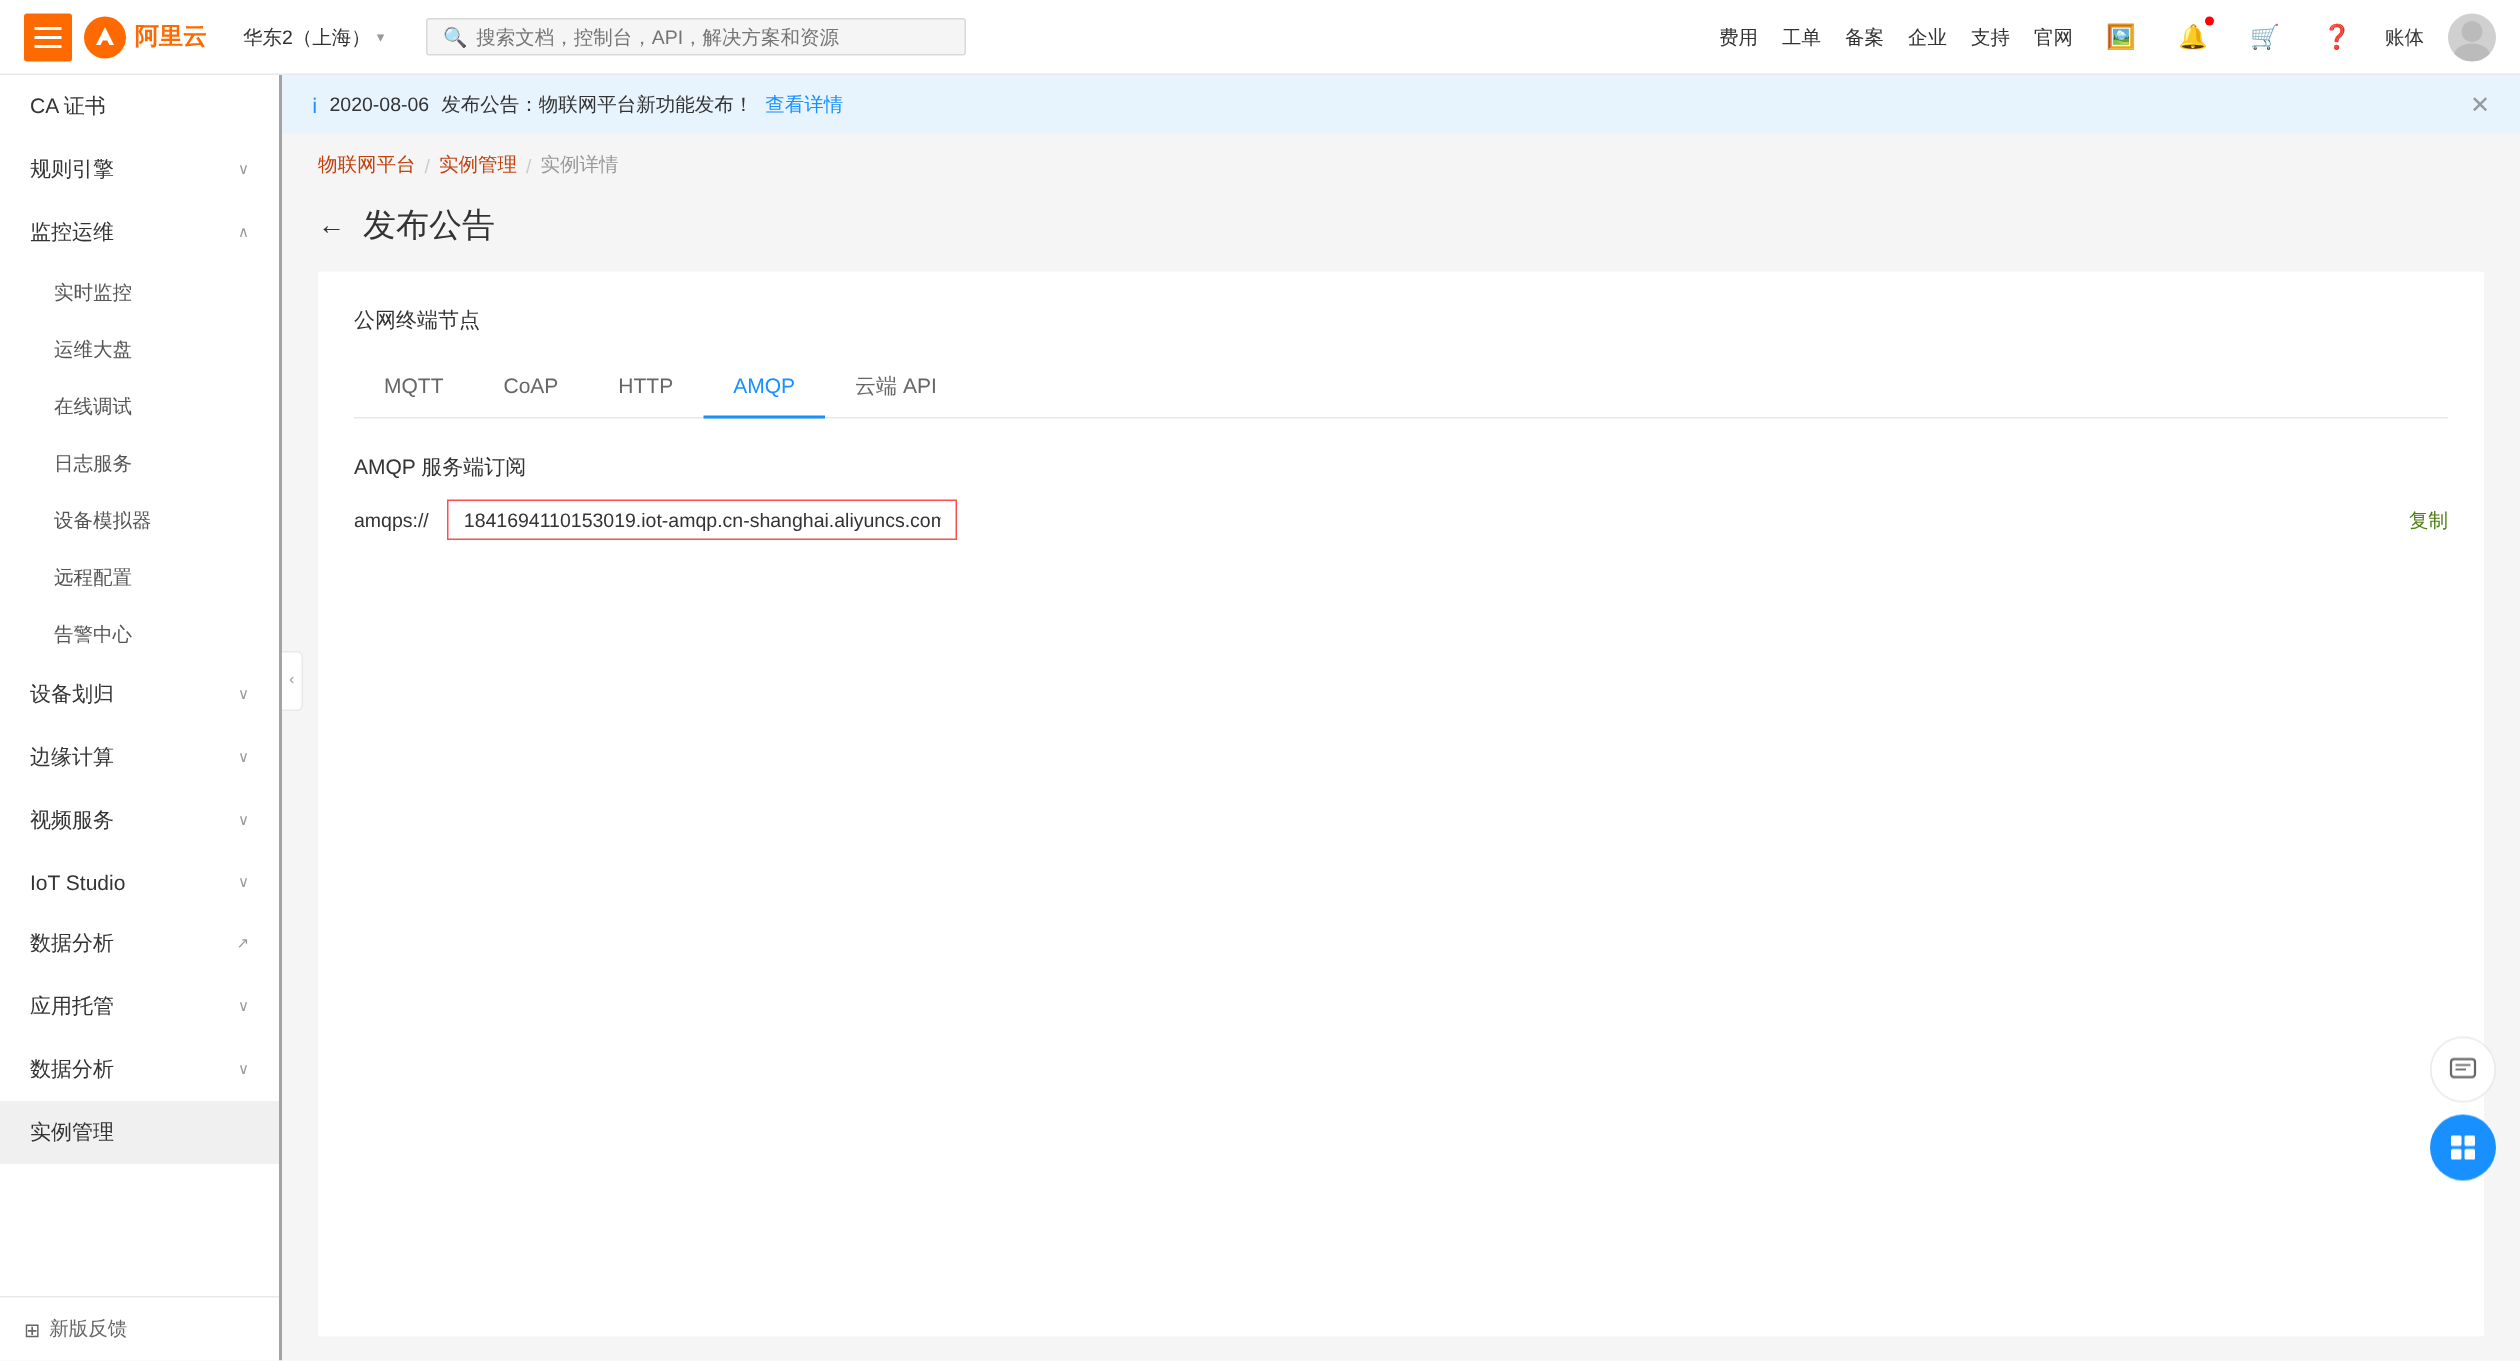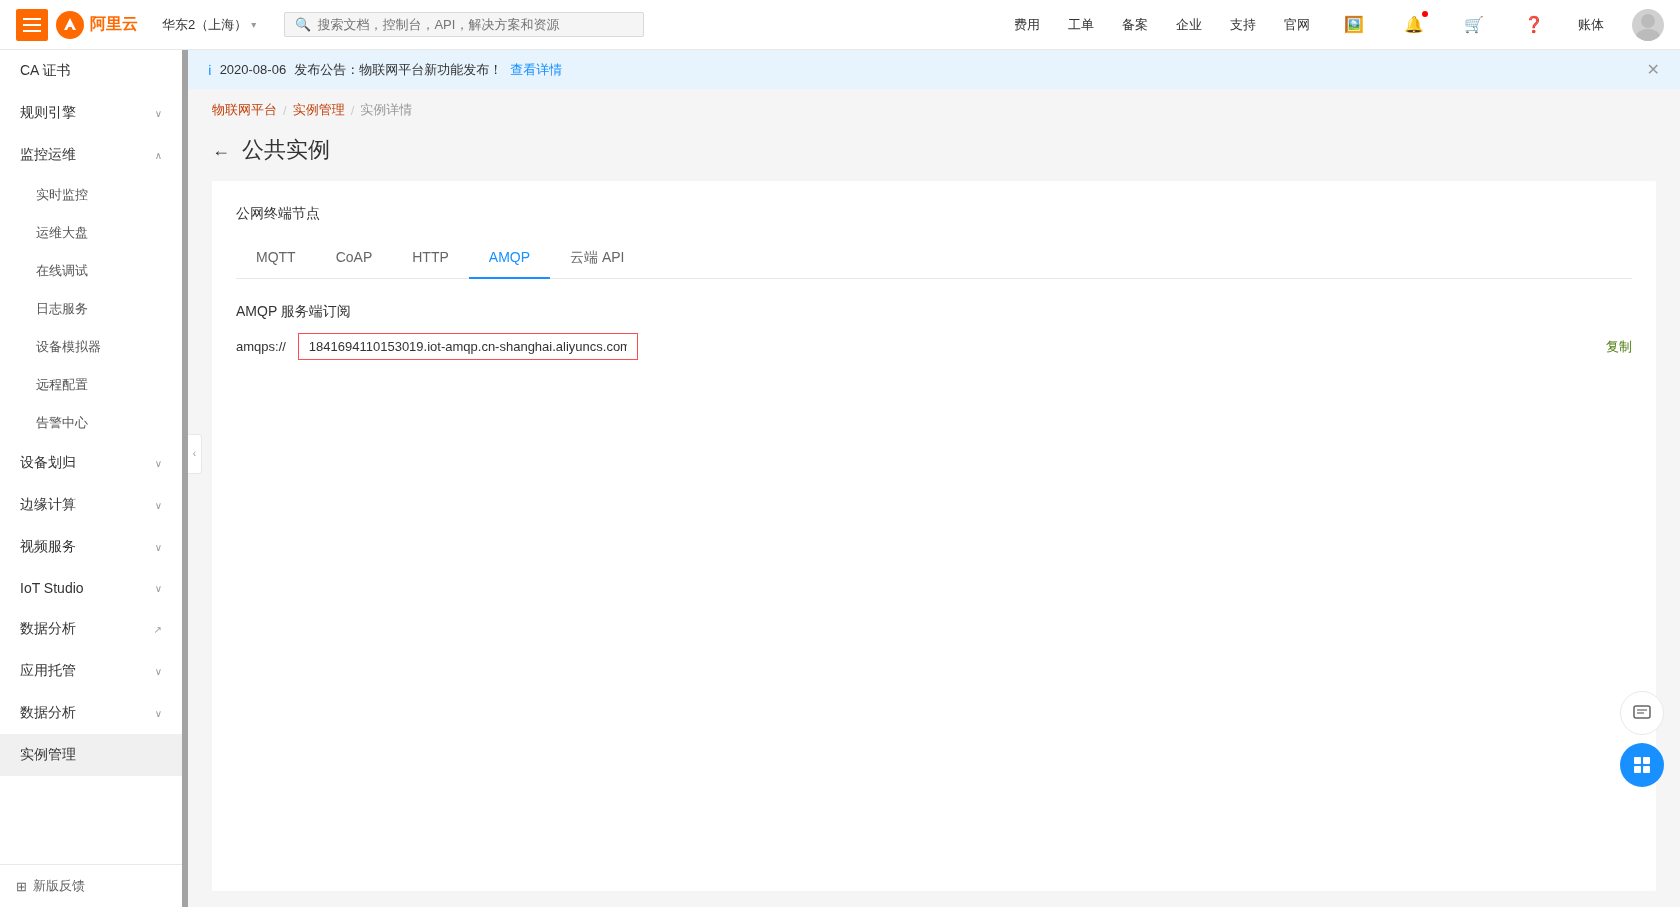--- a/index.html
+++ b/index.html
@@ -38,33 +38,33 @@
     .nav-region-arrow { color: #999; font-size: 10px; }
     .nav-search {
       flex: 1; max-width: 360px;
       display: flex; align-items: center;
       border: 1px solid #d9d9d9; border-radius: 2px;
       padding: 4px 10px; background: #f5f5f5;
     }
     .nav-search-icon { color: #999; margin-right: 6px; font-size: 13px; }
     .nav-search input { border: none; background: transparent; outline: none; font-size: 13px; color: #999; width: 100%; }
     .nav-actions {
-      margin-left: auto; display: flex; align-items: center; gap: 28px;
+      margin-left: auto; display: flex; align-items: center; gap: 16px;
     }
     .nav-action-item { font-size: 13px; color: #333; cursor: pointer; white-space: nowrap; }
     .nav-icon-btn { width: 32px; height: 32px; display: flex; align-items: center; justify-content: center; cursor: pointer; font-size: 16px; color: #666; position: relative; }
     .nav-badge { position: absolute; top: 2px; right: 2px; width: 6px; height: 6px; background: #f00; border-radius: 50%; }
     .avatar { width: 32px; height: 32px; border-radius: 50%; background: #d0d0d0; cursor: pointer; overflow: hidden; }
 
     
     .layout { display: flex; height: 907px; padding-top: 50px; }
 
     
     .sidebar {
-      width: 188px; background: #fff; border-right: 6px solid #a3a3a3;
+      width: 188px; background: #fff; border-right: 2px solid #a3a3a3;
       overflow-y: auto; overflow-x: hidden; flex-shrink: 0;
       display: flex; flex-direction: column;
     }
     .sidebar-item {
       padding: 12px 20px;
       font-size: 14px; color: #333;
       cursor: pointer; display: flex; align-items: center; justify-content: space-between;
       white-space: nowrap;
     }
     .sidebar-item.selected { background: #f0f0f0; }
@@ -309,21 +309,21 @@
     <div class="breadcrumb">
       <span class="breadcrumb-link">物联网平台</span>
       <span class="breadcrumb-sep">/</span>
       <span class="breadcrumb-link">实例管理</span>
       <span class="breadcrumb-sep">/</span>
       <span>实例详情</span>
     </div>
 
     <div class="page-header">
       <span class="back-arrow">←</span>
-      <h1 class="page-title">公共实例</h1>
+      <h1 class="page-title">发布公告</h1>
     </div>
 
     <div class="content-card">
       <div class="section-label">公网终端节点</div>
 
       <div class="tabs">
         <div class="tab-item">MQTT</div>
         <div class="tab-item">CoAP</div>
         <div class="tab-item">HTTP</div>
         <div class="tab-item active">AMQP</div>

